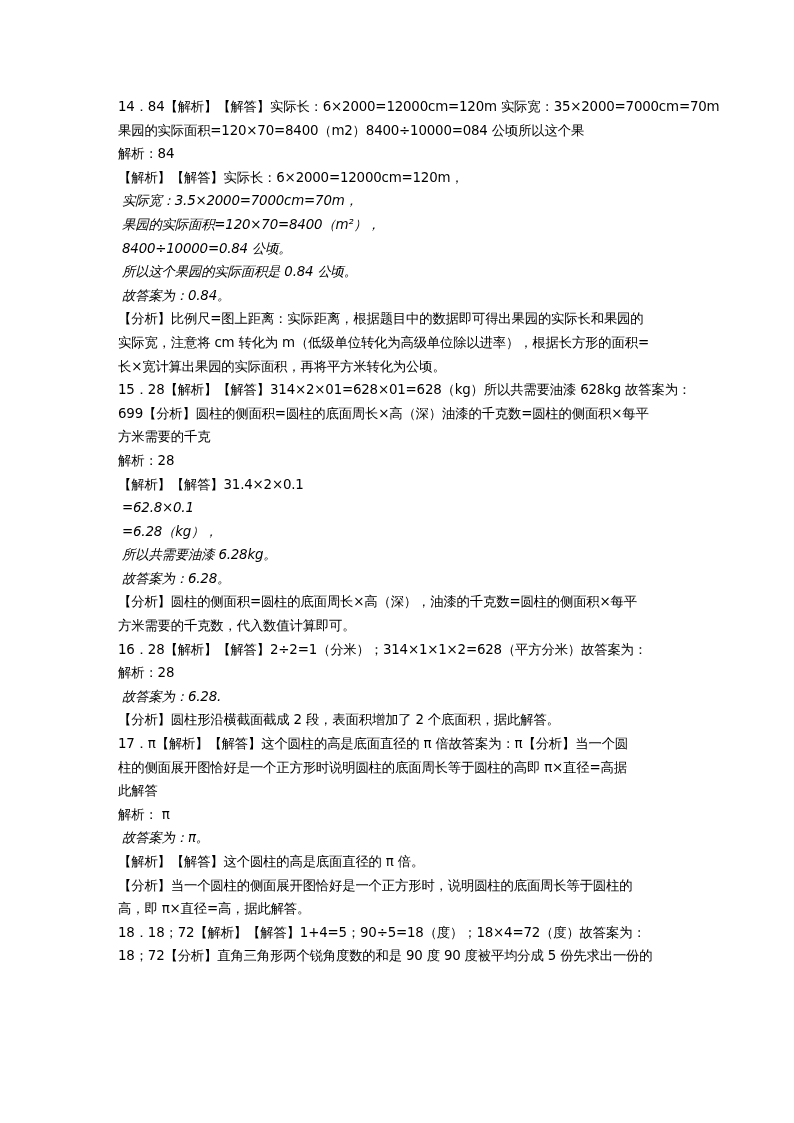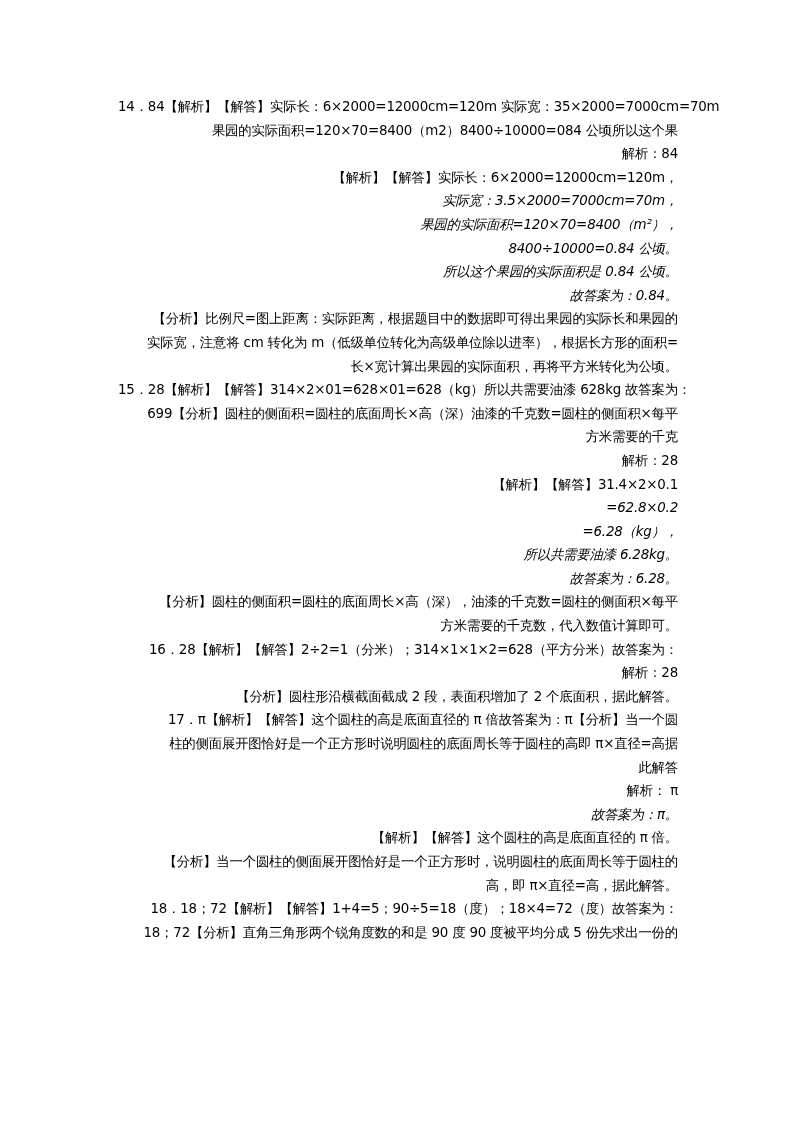--- a/index.html
+++ b/index.html
@@ -5,21 +5,20 @@
   html, body { margin: 0; padding: 0; background: #ffffff; }
   body { width: 794px; height: 1123px; position: relative; overflow: hidden; }
   .page {
     position: absolute;
     left: 118px;
     top: 95px;
     width: 560px;
     font-family: "DejaVu Sans", "Liberation Sans", sans-serif;
     font-size: 13.4px;
     color: #000;
-    text-align: right;
   }
   .line {
     height: 23.6px;
     line-height: 23.6px;
     white-space: nowrap;
     letter-spacing: -0.2px;
   }
   .indent { padding-left: 4px; font-style: italic; }
 </style>
 </head>
@@ -36,28 +35,29 @@
     <div class="line indent">所以这个果园的实际面积是 0.84 公顷。</div>
     <div class="line indent">故答案为：0.84。</div>
     <div class="line">【分析】比例尺=图上距离：实际距离，根据题目中的数据即可得出果园的实际长和果园的</div>
     <div class="line">实际宽，注意将 cm 转化为 m（低级单位转化为高级单位除以进率），根据长方形的面积=</div>
     <div class="line">长×宽计算出果园的实际面积，再将平方米转化为公顷。</div>
     <div class="line">15．28【解析】【解答】314×2×01=628×01=628（kg）所以共需要油漆 628kg 故答案为：</div>
     <div class="line">699【分析】圆柱的侧面积=圆柱的底面周长×高（深）油漆的千克数=圆柱的侧面积×每平</div>
     <div class="line">方米需要的千克</div>
     <div class="line">解析：28</div>
     <div class="line">【解析】【解答】31.4×2×0.1</div>
-    <div class="line indent">=62.8×0.2</div>
+    <div class="line indent">=62.8×0.1</div>
     <div class="line indent">=6.28（kg），</div>
     <div class="line indent">所以共需要油漆 6.28kg。</div>
     <div class="line indent">故答案为：6.28。</div>
     <div class="line">【分析】圆柱的侧面积=圆柱的底面周长×高（深），油漆的千克数=圆柱的侧面积×每平</div>
     <div class="line">方米需要的千克数，代入数值计算即可。</div>
     <div class="line">16．28【解析】【解答】2÷2=1（分米）；314×1×1×2=628（平方分米）故答案为：</div>
     <div class="line">解析：28</div>
+    <div class="line indent">故答案为：6.28.</div>
     <div class="line">【分析】圆柱形沿横截面截成 2 段，表面积增加了 2 个底面积，据此解答。</div>
     <div class="line">17．π【解析】【解答】这个圆柱的高是底面直径的 π 倍故答案为：π【分析】当一个圆</div>
     <div class="line">柱的侧面展开图恰好是一个正方形时说明圆柱的底面周长等于圆柱的高即 π×直径=高据</div>
     <div class="line">此解答</div>
     <div class="line">解析： π</div>
     <div class="line indent">故答案为：π。</div>
     <div class="line">【解析】【解答】这个圆柱的高是底面直径的 π 倍。</div>
     <div class="line">【分析】当一个圆柱的侧面展开图恰好是一个正方形时，说明圆柱的底面周长等于圆柱的</div>
     <div class="line">高，即 π×直径=高，据此解答。</div>
     <div class="line">18．18；72【解析】【解答】1+4=5；90÷5=18（度）；18×4=72（度）故答案为：</div>

